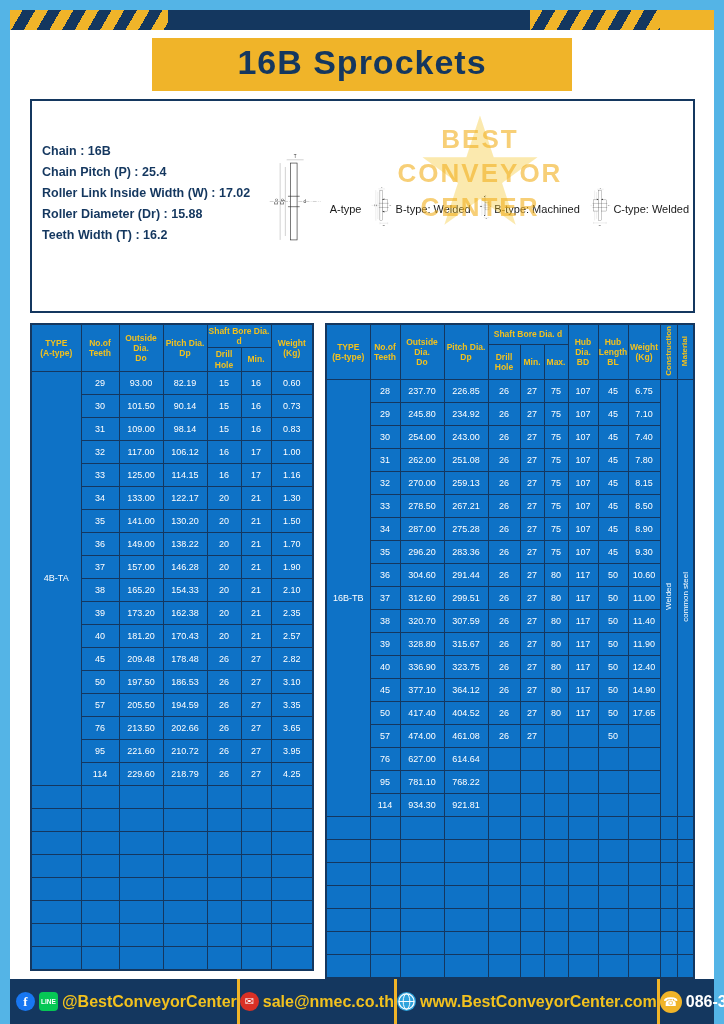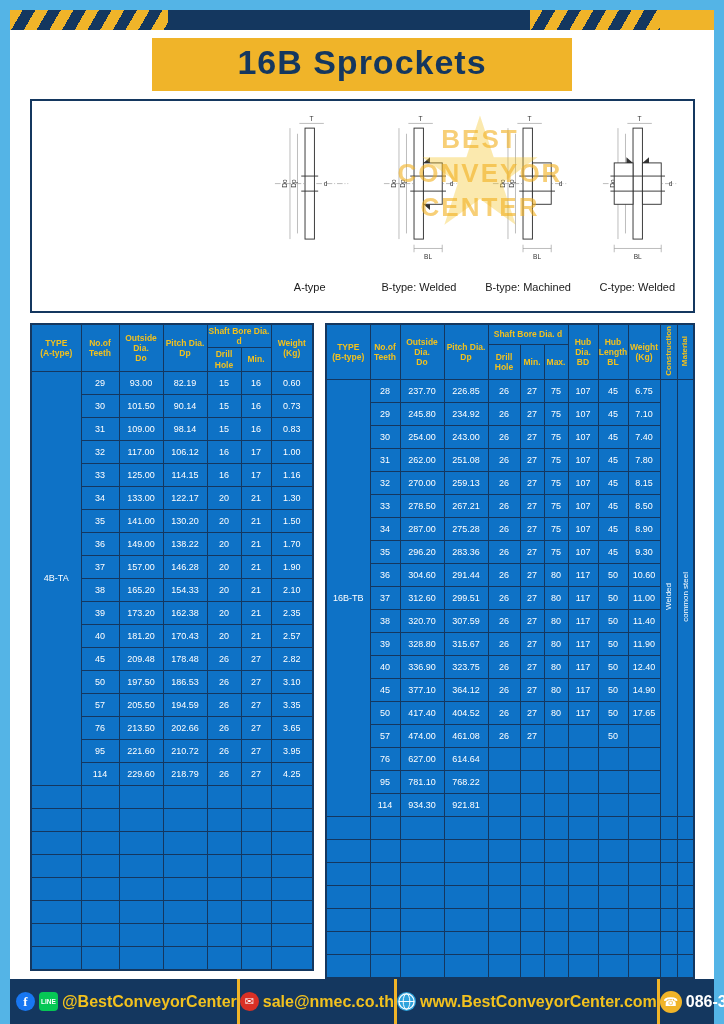--- a/index.html
+++ b/index.html
@@ -15,21 +15,21 @@
   .topbar .ycap{width:54px;background:#F0B429;}
 
   
   .title-banner{flex:0 0 auto;width:420px;margin:8px auto 0;background:#F0B429;color:#14375F;
     text-align:center;font-size:34px;font-weight:bold;padding:5px 0 9px;letter-spacing:1px;}
 
   
   .spec-panel{flex:0 0 auto;position:relative;margin:8px 19px 0 20px;height:210px;border:2px solid #14375F;background:#fff;}
   .spec-lines{position:absolute;left:10px;top:40px;width:218px;color:#14375F;font-weight:bold;font-size:12.5px;line-height:1.68;z-index:2;}
   .drawings{position:absolute;left:226px;right:4px;top:6px;bottom:2px;display:flex;justify-content:space-between;z-index:1;}
-  .drawing{width:24%;display:flex;flex-direction:column;align-items:center;}
+  .drawing{width:24%;display:flex;flex-direction:row;align-items:center;}
   .drawing svg{width:100%;height:172px;}
   .drawing-caption{font-size:11px;color:#1a1a1a;margin-top:2px;white-space:nowrap;}
   .watermark{position:absolute;left:318px;top:22px;width:260px;text-align:center;pointer-events:none;z-index:3;}
   .wm-star{position:absolute;left:50%;top:48%;transform:translate(-50%,-50%);font-size:150px;line-height:1;color:#F5C21B;opacity:.35;}
   .wm-line{position:relative;font-size:26px;font-weight:bold;letter-spacing:2px;line-height:1.3;color:#F2B01E;opacity:.6;}
 
   
   .tables{display:flex;justify-content:space-between;margin:10px 19px 0 20px;align-items:flex-start;}
   table.sproc{border-collapse:collapse;border:2px solid #14375F;background:#0E72C6;table-layout:fixed;}
   .sproc th,.sproc td{border:1px solid #14375F;text-align:center;vertical-align:middle;overflow:hidden;}
@@ -59,20 +59,27 @@
   <div class="topbar">
     <div class="stripe l"></div>
     <div class="navy"></div>
     <div class="stripe r"></div>
     <div class="ycap"></div>
   </div>
 
   <div class="title-banner">16B Sprockets</div>
 
   <div class="spec-panel">
+    <div class="spec-lines" id="spec-lines">
+        <div>Chain : 16B</div>
+        <div>Chain Pitch (P) : 25.4</div>
+        <div>Roller Link Inside Width (W) : 17.02</div>
+        <div>Roller Diameter (Dr) : 15.88</div>
+        <div>Teeth Width (T) : 16.2</div>
+      </div>
     <div class="drawings" id="drawings">
         <div class="drawing">
           <svg viewBox="0 0 110 166">
             <line x1="18" y1="73" x2="96" y2="73" stroke="#888" stroke-width="0.6" stroke-dasharray="6 2 1 2"></line>
             <line x1="34" y1="14" x2="34" y2="132" stroke="#8a8a8a" stroke-width="0.6"></line>
             <text x="31" y="73" font-size="7" fill="#333" text-anchor="middle" transform="rotate(-90 31 73)">Do</text>
             <line x1="42" y1="20" x2="42" y2="126" stroke="#8a8a8a" stroke-width="0.6"></line>
             <text x="40" y="73" font-size="7" fill="#333" text-anchor="middle" transform="rotate(-90 40 73)">Dp</text>
             <line x1="44" y1="9" x2="70" y2="9" stroke="#8a8a8a" stroke-width="0.6"></line>
             <text x="57" y="6.5" font-size="7" fill="#333" text-anchor="middle">T</text>

